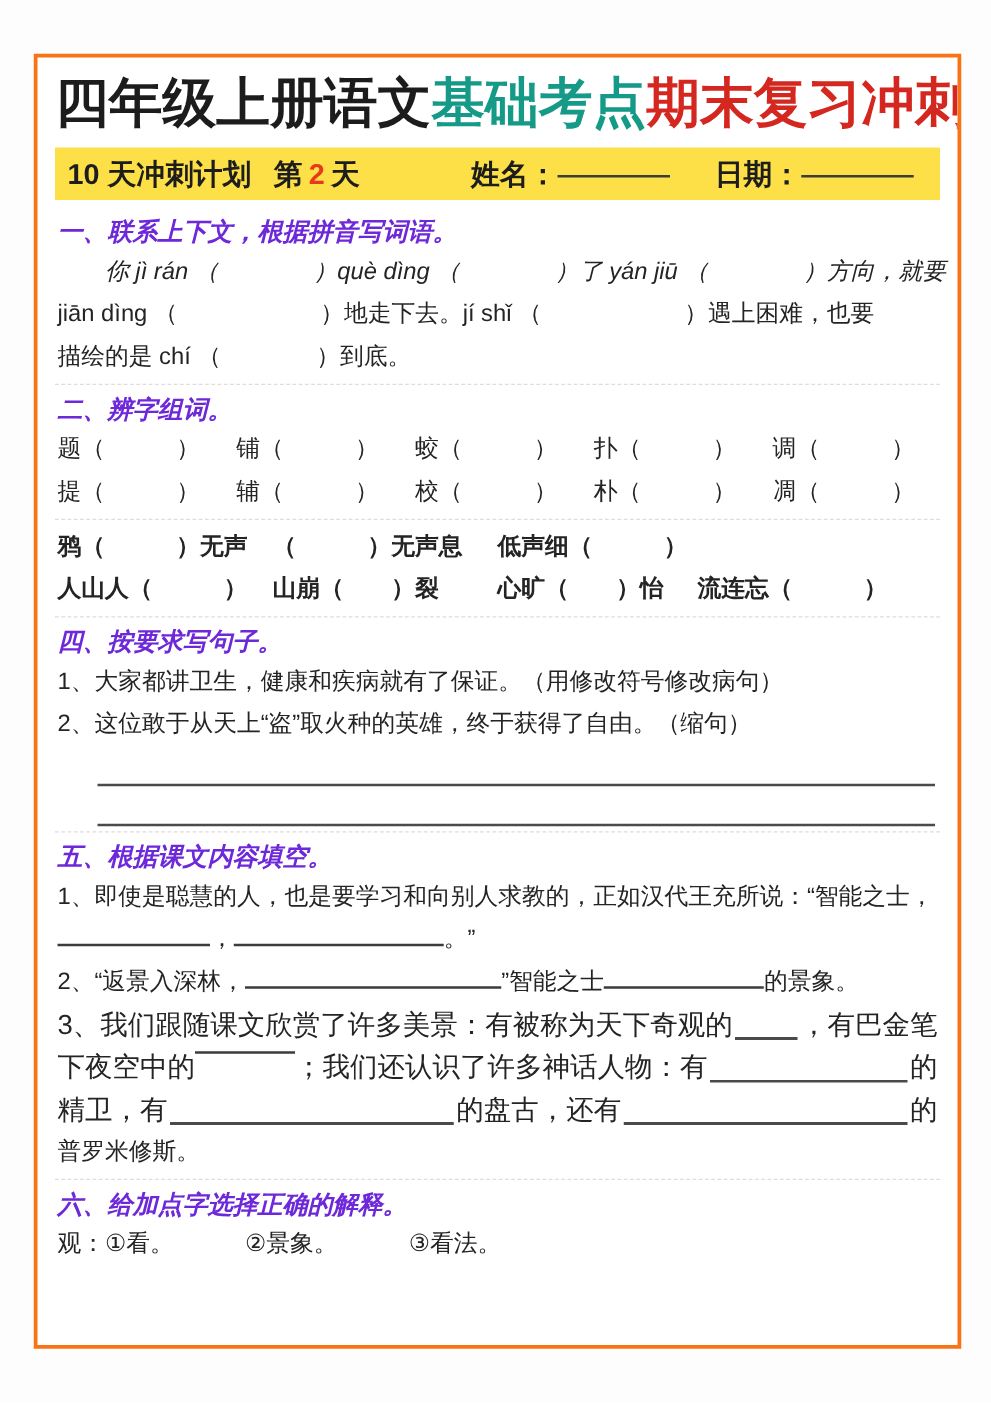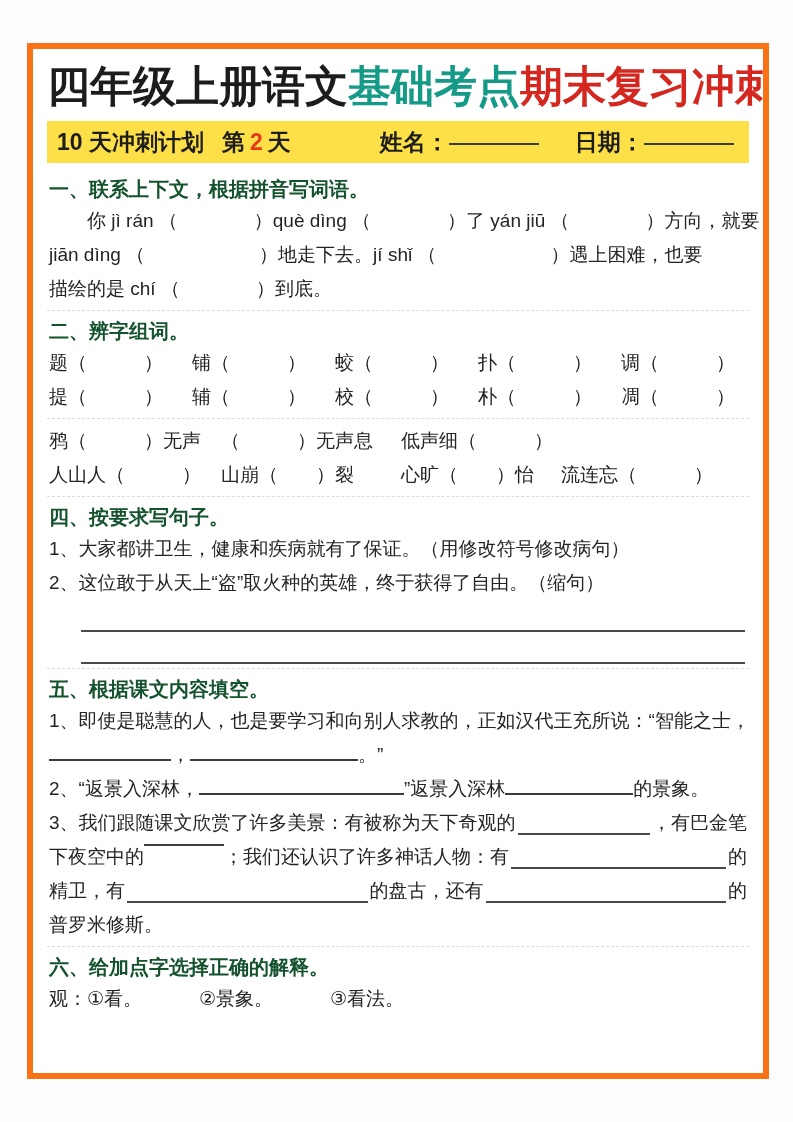--- a/index.html
+++ b/index.html
@@ -1,21 +1,21 @@
 <!DOCTYPE html>
 <html><head>
 <meta charset="utf-8">
 <style>
   * { margin:0; padding:0; box-sizing:border-box; }
   html,body { width:793px; height:1122px; background:#fdfdfd; }
   body { font-family:"Liberation Sans","DejaVu Sans",sans-serif; color:#242424; position:relative; }
 
   .page-frame {
     position:absolute; left:27px; top:43px; width:742px; height:1036px;
-    border:6px solid #f97316; background:#ffffff; padding:12px 14px 0 14px; overflow:hidden;
+    border:3px solid #f97316; background:#ffffff; padding:12px 14px 0 14px; overflow:hidden;
   }
 
   
   .doc-title {
     text-align:center; font-size:43px; font-weight:bold; line-height:50px;
     letter-spacing:0px; white-space:nowrap;
   }
   .t-black { color:#1c1c1c; }
   .t-teal  { color:#149a86; }
   .t-red   { color:#d42720; }
@@ -30,47 +30,47 @@
   .day-num { color:#e8391b; padding:0 5px; }
   .bar-name { margin-left:89px; }
   .bar-date { margin-left:36px; }
   .blank { display:inline-block; height:6px; border-bottom:2px solid #3c3c3c; vertical-align:baseline; }
   .w80{width:80px;} .w90{width:90px;} .w120{width:122px;} .w165{width:168px;}
   .w200{width:205px;} .w128{width:128px;}
 
   
   .section { padding:5px 2px 4px 2px; border-top:1px dashed #e4dada; }
   .section.first { border-top:none; margin-top:6px; }
-  .sec-h { font-size:20px; font-weight:bold; line-height:30px; color:#14532d; }
+  .sec-h { font-size:20px; font-weight:bold; line-height:30px; color:#6d28d9;font-style:italic; }
   .bline { font-size:19px; line-height:34px; white-space:pre; }
-  .indent { padding-left:38px; }
+  .indent { padding-left:38px;font-style:italic; }
 
   
   .wordrow { display:flex; font-size:19px; line-height:34px; }
   .wordrow span { width:143px; white-space:pre; }
   .wordrow span:last-child { width:auto; }
 
   
   .fillrow { display:flex; font-size:19px; line-height:34px; }
-  .fillrow span { white-space:pre; }
+  .fillrow span { white-space:pre;font-weight:bold; }
   .fillrow span:nth-child(1){ width:172px; }
   .fillrow span:nth-child(2){ width:180px; }
   .fillrow span:nth-child(3){ width:160px; }
 
   
   .answer-underline { height:32px; margin-left:32px; margin-right:2px; border-bottom:2px solid #4a4a4a; }
 
   
   .dot {
     -webkit-text-emphasis:filled dot #333; text-emphasis:filled dot #333;
     -webkit-text-emphasis-position:under; text-emphasis-position:under right;
   }
 
   
-  .fline { display:flex; font-size:19px; line-height:34px;text-align:right; }
+  .fline { display:flex; font-size:22px; line-height:34px;text-align:right; }
   .fline span { white-space:pre; }
   .fill { flex:1 1 auto; margin:0 2px;
           background:linear-gradient(to top,#4a4a4a 0 2px,transparent 2px);
           transform:translateY(-5px); }
 </style>
 </head>
 <body>
 
 <div class="page-frame">
 
@@ -129,21 +129,21 @@
     <div class="bline">1、大家都讲卫生，健康和疾病就有了保证。（用修改符号修改病句）</div>
     <div class="bline">2、这位敢于从天上“盗”取火种的英雄，终于获得了自由。（缩句）</div>
     <div class="answer-underline"></div>
     <div class="answer-underline"></div>
   </div>
 
   <div class="section">
     <div class="sec-h">五、根据课文内容填空。</div>
     <div class="bline">1、即使是聪慧的人，也是要学习和向别人求教的，正如汉代王充所说：“智能之士，</div>
     <div class="bline"><span class="blank w120"></span><span>，</span><span class="blank w165"></span><span>。”</span></div>
-    <div class="bline"><span>2、“返景入深林，</span><span class="blank w200"></span><span>”返景入深林</span><span class="blank w128"></span><span>的景象。</span></div>
+    <div class="bline"><span>2、“返景入深林，</span><span class="blank w200"></span><span>”智能之士</span><span class="blank w128"></span><span>的景象。</span></div>
     <div class="fline">
         <span>3、我们跟随课文欣赏了许多美景：有被称为天下奇观的</span>
         <span class="fill"></span>
         <span>，有巴金笔</span>
       </div>
     <div class="fline">
         <span>下夜空中的</span>
         <span class="blank w80"></span>
         <span>；我们还认识了许多神话人物：有</span>
         <span class="fill"></span>

